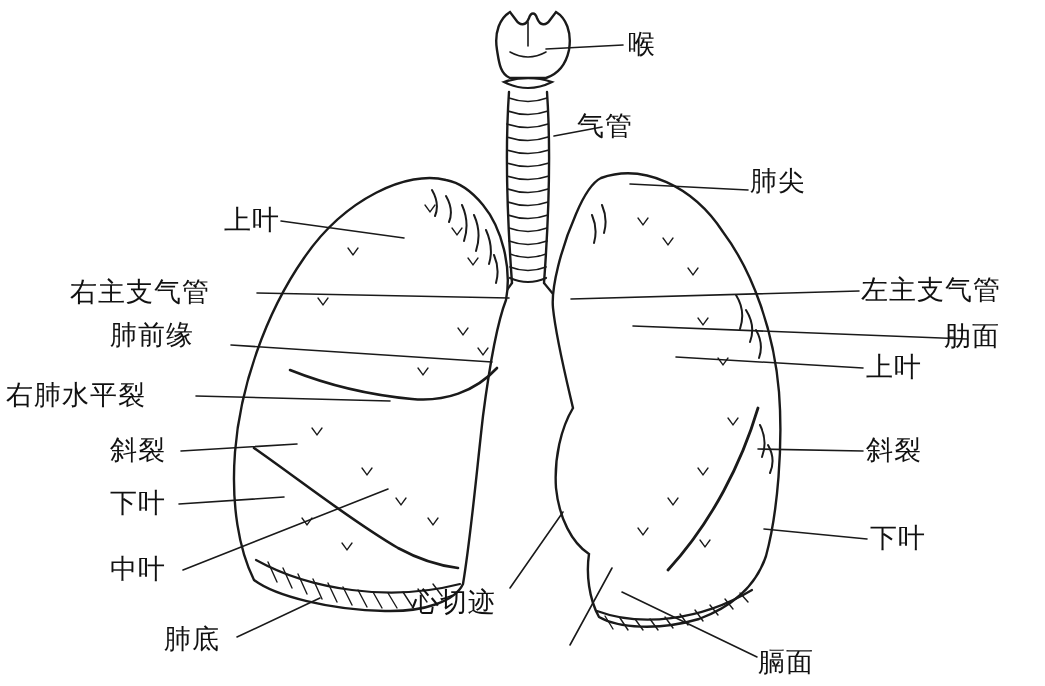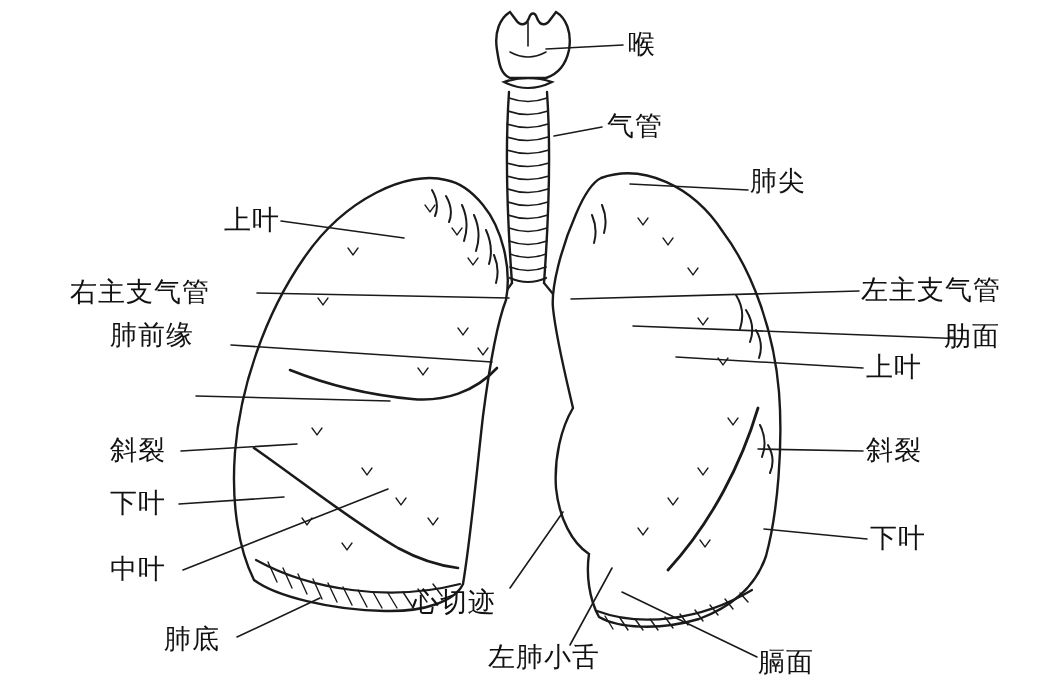--- a/index.html
+++ b/index.html
@@ -80,31 +80,31 @@
       <line x1="764" y1="529" x2="867" y2="539"></line>
       <line x1="183" y1="570" x2="388" y2="489"></line>
       <line x1="510" y1="588" x2="563" y2="512"></line>
       <line x1="237" y1="637" x2="320" y2="598"></line>
       <line x1="570" y1="645" x2="612" y2="568"></line>
       <line x1="757" y1="657" x2="622" y2="592"></line>
     </g>
   </svg>
 
   <div class="lbl" style="left:628px; top:28px">喉</div>
-  <div class="lbl" style="left:607px; top:110px">气管</div>
+  <div class="lbl" style="left:577px; top:110px">气管</div>
   <div class="lbl" style="left:750px; top:165px">肺尖</div>
   <div class="lbl" style="left:224px; top:204px">上叶</div>
   <div class="lbl" style="left:861px; top:274px">左主支气管</div>
   <div class="lbl" style="left:70px;  top:276px">右主支气管</div>
   <div class="lbl" style="left:110px; top:319px">肺前缘</div>
   <div class="lbl" style="left:944px; top:320px">肋面</div>
   <div class="lbl" style="left:866px; top:351px">上叶</div>
+  <div class="lbl" style="left:6px;   top:379px">右肺水平裂</div>
   <div class="lbl" style="left:110px; top:434px">斜裂</div>
   <div class="lbl" style="left:866px; top:434px">斜裂</div>
   <div class="lbl" style="left:110px; top:487px">下叶</div>
   <div class="lbl" style="left:870px; top:522px">下叶</div>
   <div class="lbl" style="left:110px; top:553px">中叶</div>
   <div class="lbl" style="left:412px; top:586px">心切迹</div>
   <div class="lbl" style="left:164px; top:623px">肺底</div>
-  <div class="lbl" style="left:488px; top:641px">左肺小舌</div>
   <div class="lbl" style="left:758px; top:646px">膈面</div>
 
 </div>
 
 </body></html>

